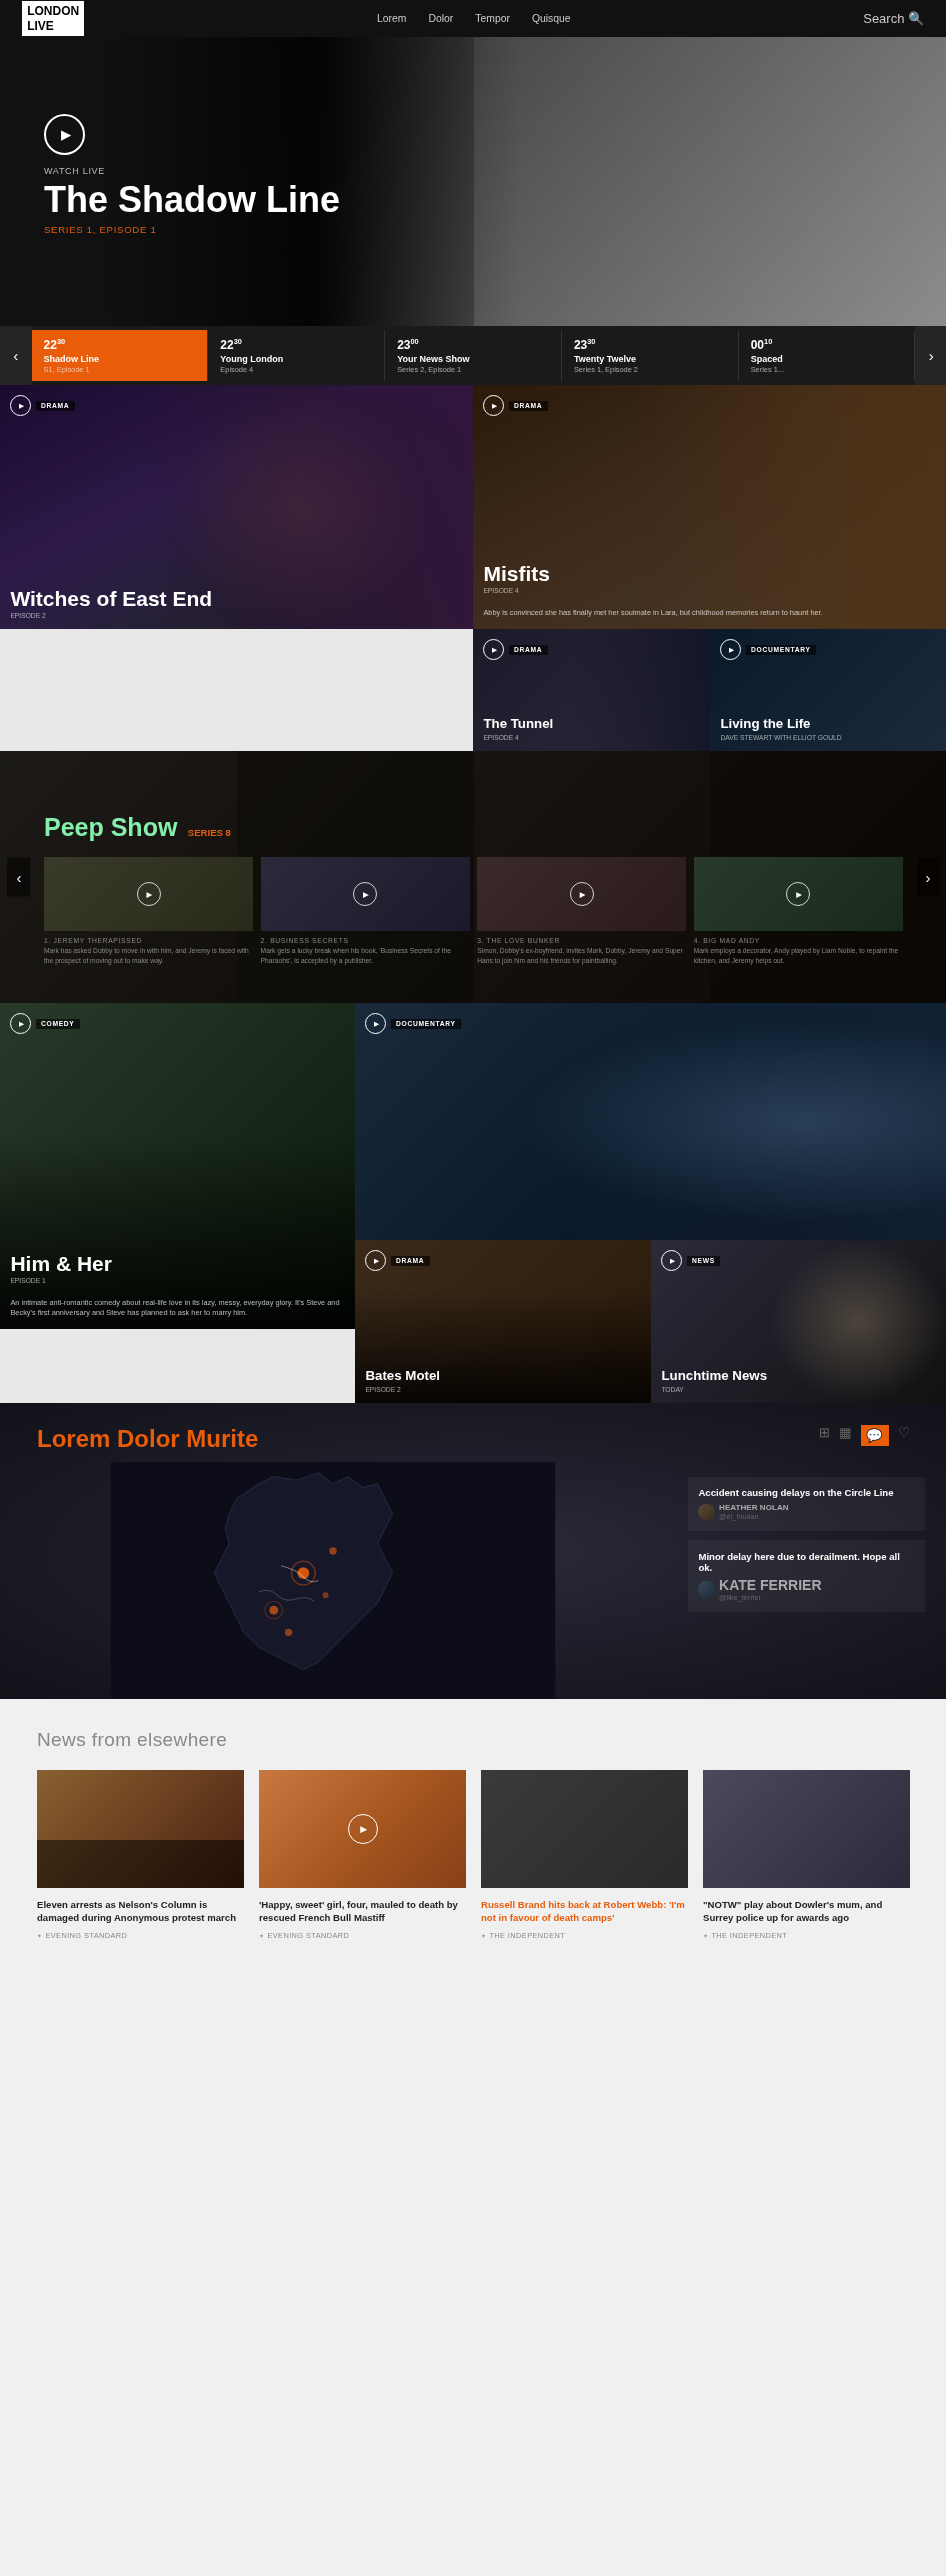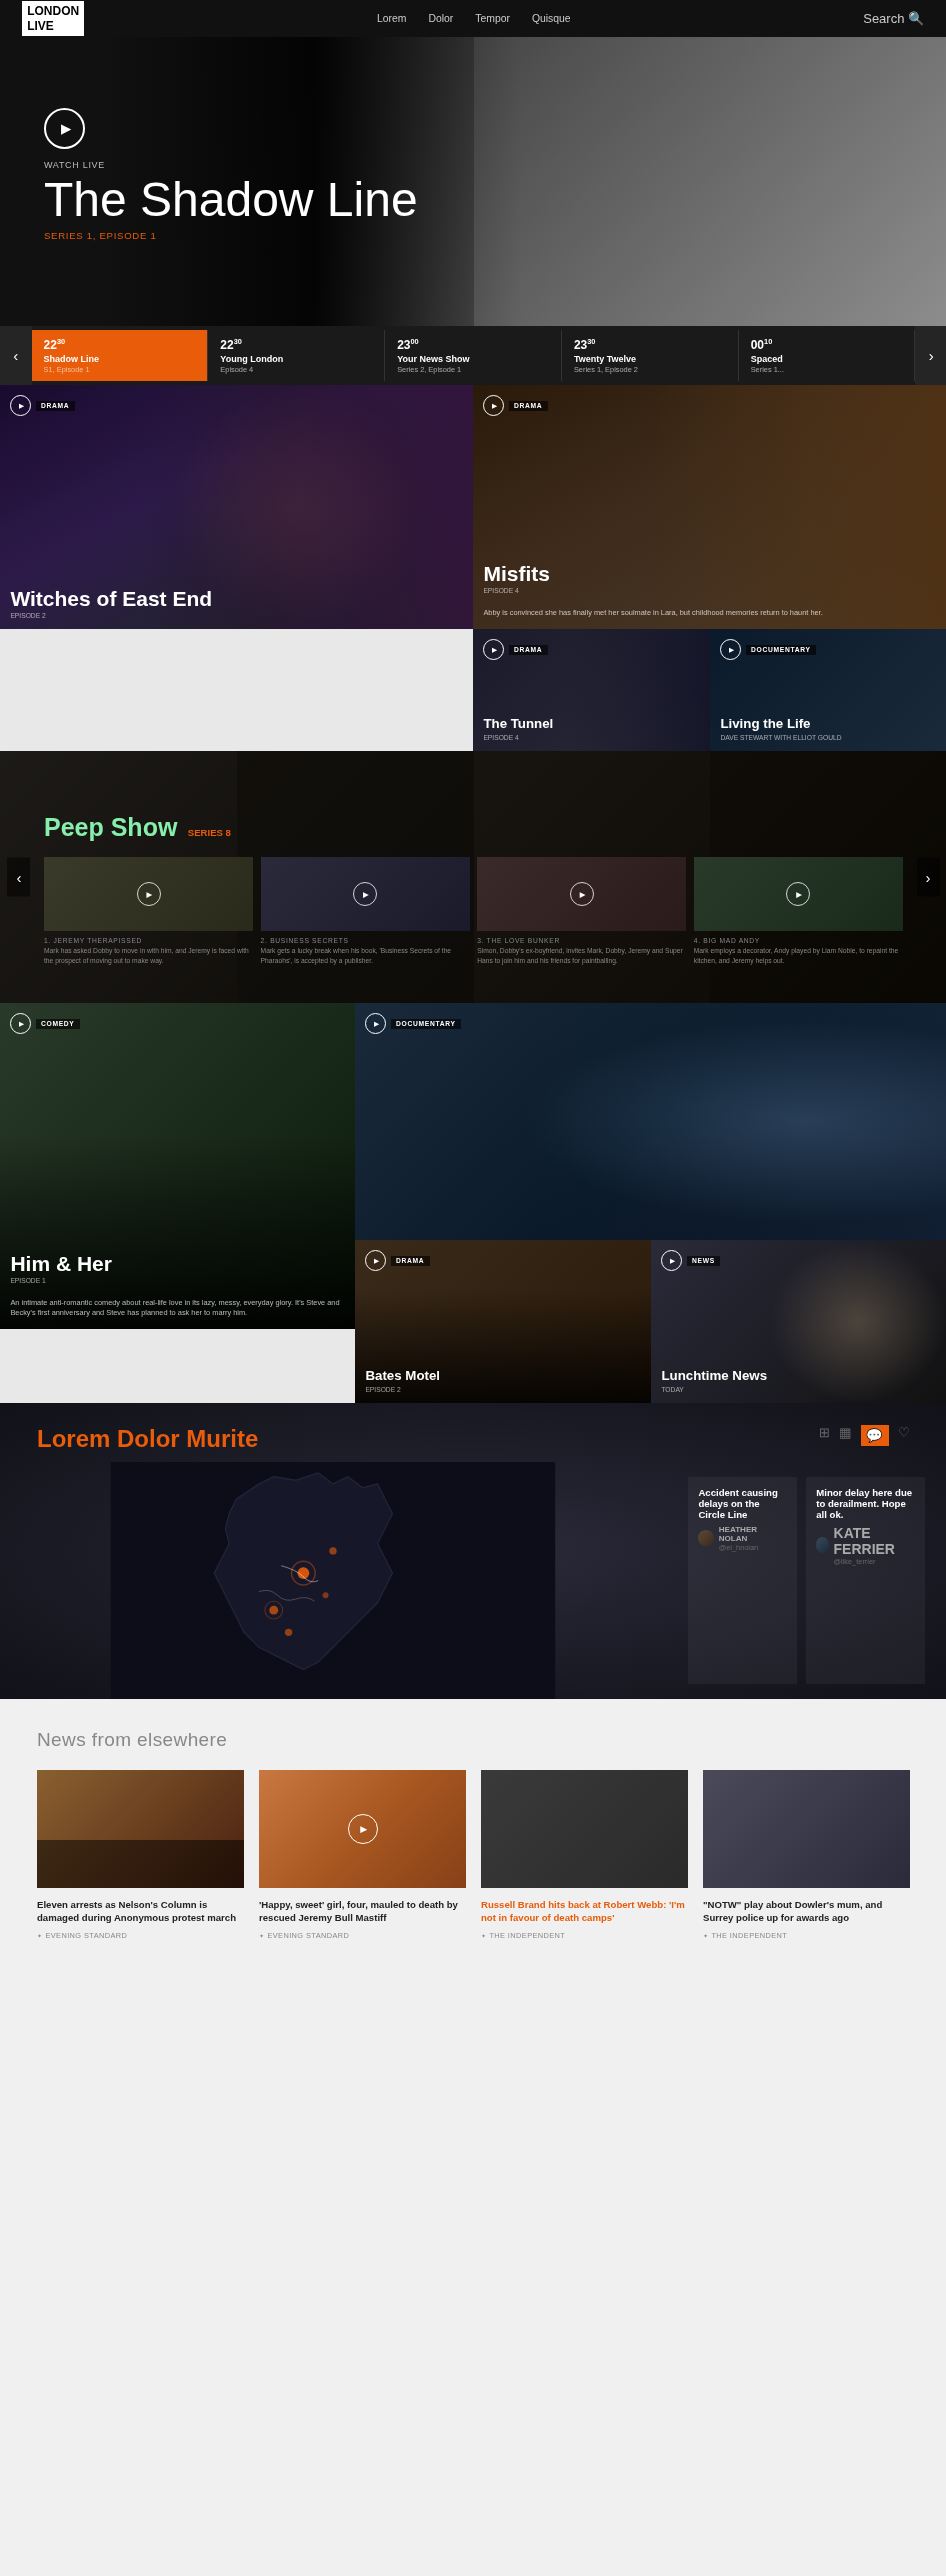--- a/index.html
+++ b/index.html
@@ -43,21 +43,21 @@
     }
     .hero-overlay {
       position: absolute; left: 0; top: 0; bottom: 0; width: 55%;
       background: linear-gradient(to right, rgba(0,0,0,0.95) 60%, transparent);
     }
     .hero-content {
       position: relative; z-index: 2;
       padding: 0 44px;
     }
     .hero-watch-live { color: #bbb; font-size: 9px; letter-spacing: 0.7px; text-transform: uppercase; margin-bottom: 6px; }
-    .hero-title { color: white; font-size: 48px; font-weight: 400; line-height: 1; margin-bottom: 6px; }
+    .hero-title { color: white; font-size: 36px; font-weight: 700; line-height: 1; margin-bottom: 6px; }
     .hero-subtitle { color: #e85c0a; font-size: 9.6px; text-transform: uppercase; letter-spacing: 0.7px; margin-bottom: 15px; }
     .hero-play {
       width: 41px; height: 41px; border-radius: 50%;
       border: 2.2px solid white; display: flex; align-items: center; justify-content: center;
       cursor: pointer; margin-bottom: 11px;
     }
     .hero-play::after { content: '▶'; color: white; font-size: 13.3px; margin-left: 3px; }
 
     
     .schedule-bar {
@@ -192,21 +192,21 @@
     .map-title { color: white; font-size: 24px; font-weight: 900; }
     .map-title span { color: #e85c0a; }
     .map-icons { position: absolute; top: 22px; right: 37px; display: flex; gap: 9px; z-index: 2; }
     .map-icon { color: #666; font-size: 13.3px; cursor: pointer; }
     .map-icon.active { background: #e85c0a; color: white; padding: 3px 6px; }
     .map-content {
       position: absolute; bottom: 0; left: 0; right: 0; top: 59px;
       display: flex;
     }
     .map-visual { flex: 1; position: relative; }
-    .map-side { width: 281px; display: flex; gap: 9px; padding: 15px 22px; }
+    .map-side { width: 281px; display: flex; flex-direction: column; gap: 9px; padding: 15px 22px; }
     .map-card {
       background: rgba(255,255,255,0.05); padding: 10.4px; border-radius: 1.5px;
     }
     .map-card-title { color: white; font-size: 9.6px; font-weight: bold; margin-bottom: 4.4px; }
     .map-card-author { color: #888; font-size: 8.1px; display: flex; align-items: center; gap: 4.4px; }
     .map-card-avatar { width: 16.3px; height: 16.3px; border-radius: 50%; background: #444; }
 
     
     .news-section { background: #f0f0f0; padding: 30px 37px 44px; }
     .news-title { color: #888; font-size: 19px; font-weight: 400; margin-bottom: 18.5px; letter-spacing: 0.4px; }
@@ -550,21 +550,21 @@
       </div>
       <div class="news-headline">Eleven arrests as Nelson's Column is damaged during Anonymous protest march</div>
       <div class="news-source">EVENING STANDARD</div>
     </div>
 
     <div class="news-card">
       <div class="news-thumb news-thumb-2" style="position:relative;">
         <div style="position:absolute;top:0;left:0;right:0;bottom:0;background:linear-gradient(135deg,#c87840 0%,#a85820 50%,#884018 100%);"></div>
         <div class="news-play"></div>
       </div>
-      <div class="news-headline">'Happy, sweet' girl, four, mauled to death by rescued Jeremy Bull Mastiff</div>
+      <div class="news-headline">'Happy, sweet' girl, four, mauled to death by rescued French Bull Mastiff</div>
       <div class="news-source">EVENING STANDARD</div>
     </div>
 
     <div class="news-card">
       <div class="news-thumb news-thumb-3">
         <div style="position:absolute;top:0;left:0;right:0;bottom:0;background:linear-gradient(135deg,#3a3a3a 0%,#2a2a2a 100%);"></div>
       </div>
       <div class="news-headline orange">Russell Brand hits back at Robert Webb: 'I'm not in favour of death camps'</div>
       <div class="news-source">THE INDEPENDENT</div>
     </div>

